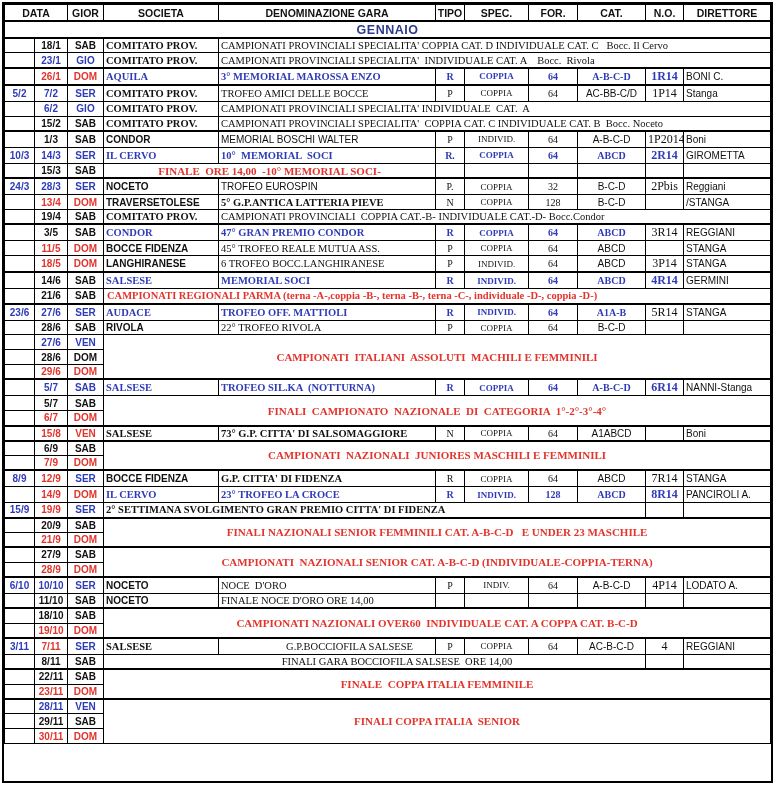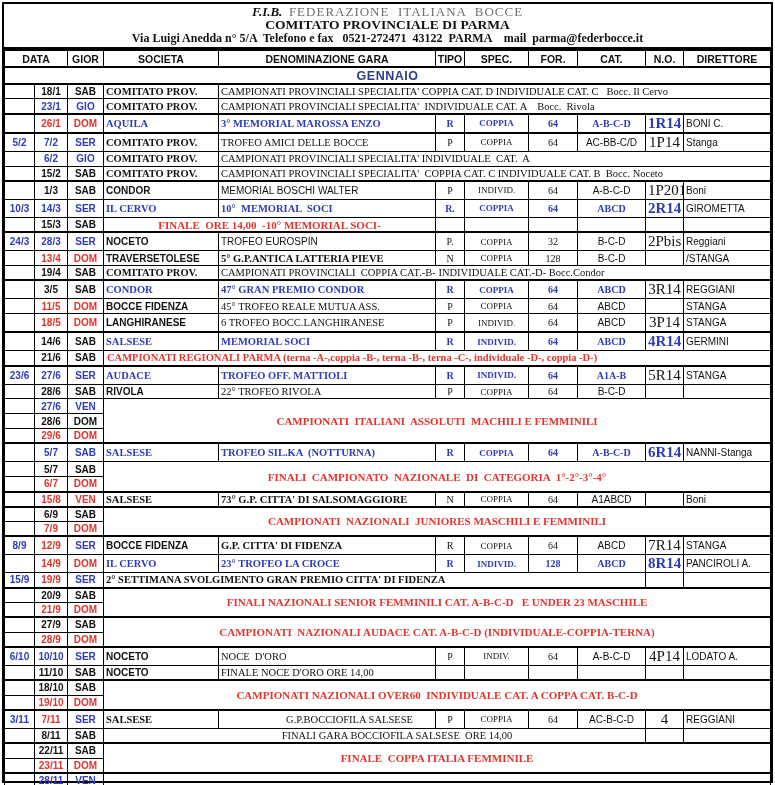--- a/index.html
+++ b/index.html
@@ -27,35 +27,30 @@
   .den{font-size:10.5px;font-weight:bold;}
   .den.light{font-weight:normal;}
   .den.sans{font-family:"Liberation Sans",sans-serif;font-size:10px;font-weight:normal;}
   .den.center{text-align:center;padding-left:47px;}
   .ctr{text-align:center;}
   .tipo{font-size:10px;}
   .spec{font-size:9px;}
   .forr{font-size:10px;}
   .cat{font-size:10px;font-family:"Liberation Sans",sans-serif;}
   .cat.serif{font-family:"Liberation Serif",serif;}
-  .no{font-size:15px;}
+  .no{font-size:12px;}
   .bb{font-weight:bold;}
   .dir{font-family:"Liberation Sans",sans-serif;font-size:10px;}
   .banner{font-weight:bold;text-align:center;font-size:11px;}
   .banner.left{text-align:left;padding-left:3px;font-size:10.5px;}
 </style>
 </head>
 <body>
 
 <div class="page">
-  <div class="info">
-    <div class="l1"><span class="fib">F.I.B.</span><span>  </span><span class="fed">FEDERAZIONE  ITALIANA  BOCCE</span></div>
-    <div class="l2">COMITATO PROVINCIALE DI PARMA</div>
-    <div class="l3">Via Luigi Anedda n° 5/A  Telefono e fax   0521-272471  43122  PARMA    mail  parma@federbocce.it</div>
-  </div>
 
   <table>
     <colgroup>
       <col style="width:30px">
         <col style="width:33px">
         <col style="width:36px">
       <col style="width:115px">
         <col style="width:217px">
         <col style="width:29px">
       <col style="width:64px">
@@ -397,21 +392,21 @@
         </tr>
         <tr class="gr">
           <td class="d"></td>
           <td class="d" style="color: rgb(227, 52, 44);">21/9</td>
           <td class="d" style="color: rgb(227, 52, 44);">DOM</td>
         </tr>
         <tr class="gr thick">
           <td class="d"></td>
           <td class="d" style="color: rgb(17, 17, 17);">27/9</td>
           <td class="d" style="color: rgb(17, 17, 17);">SAB</td>
-          <td class="banner" colspan="8" rowspan="2" style="color: rgb(227, 52, 44);">CAMPIONATI  NAZIONALI AUDACE CAT. A-B-C-D (INDIVIDUALE-COPPIA-TERNA)</td>
+          <td class="banner" colspan="8" rowspan="2" style="color: rgb(227, 52, 44);">CAMPIONATI  NAZIONALI SENIOR CAT. A-B-C-D (INDIVIDUALE-COPPIA-TERNA)</td>
         </tr>
         <tr class="gr">
           <td class="d"></td>
           <td class="d" style="color: rgb(227, 52, 44);">28/9</td>
           <td class="d" style="color: rgb(227, 52, 44);">DOM</td>
         </tr>
         <tr class="gr thick">
           <td class="d" style="color: rgb(46, 59, 184);">6/10</td>
           <td class="d" style="color: rgb(46, 59, 184);">10/10</td>
           <td class="d" style="color: rgb(46, 59, 184);">SER</td>

